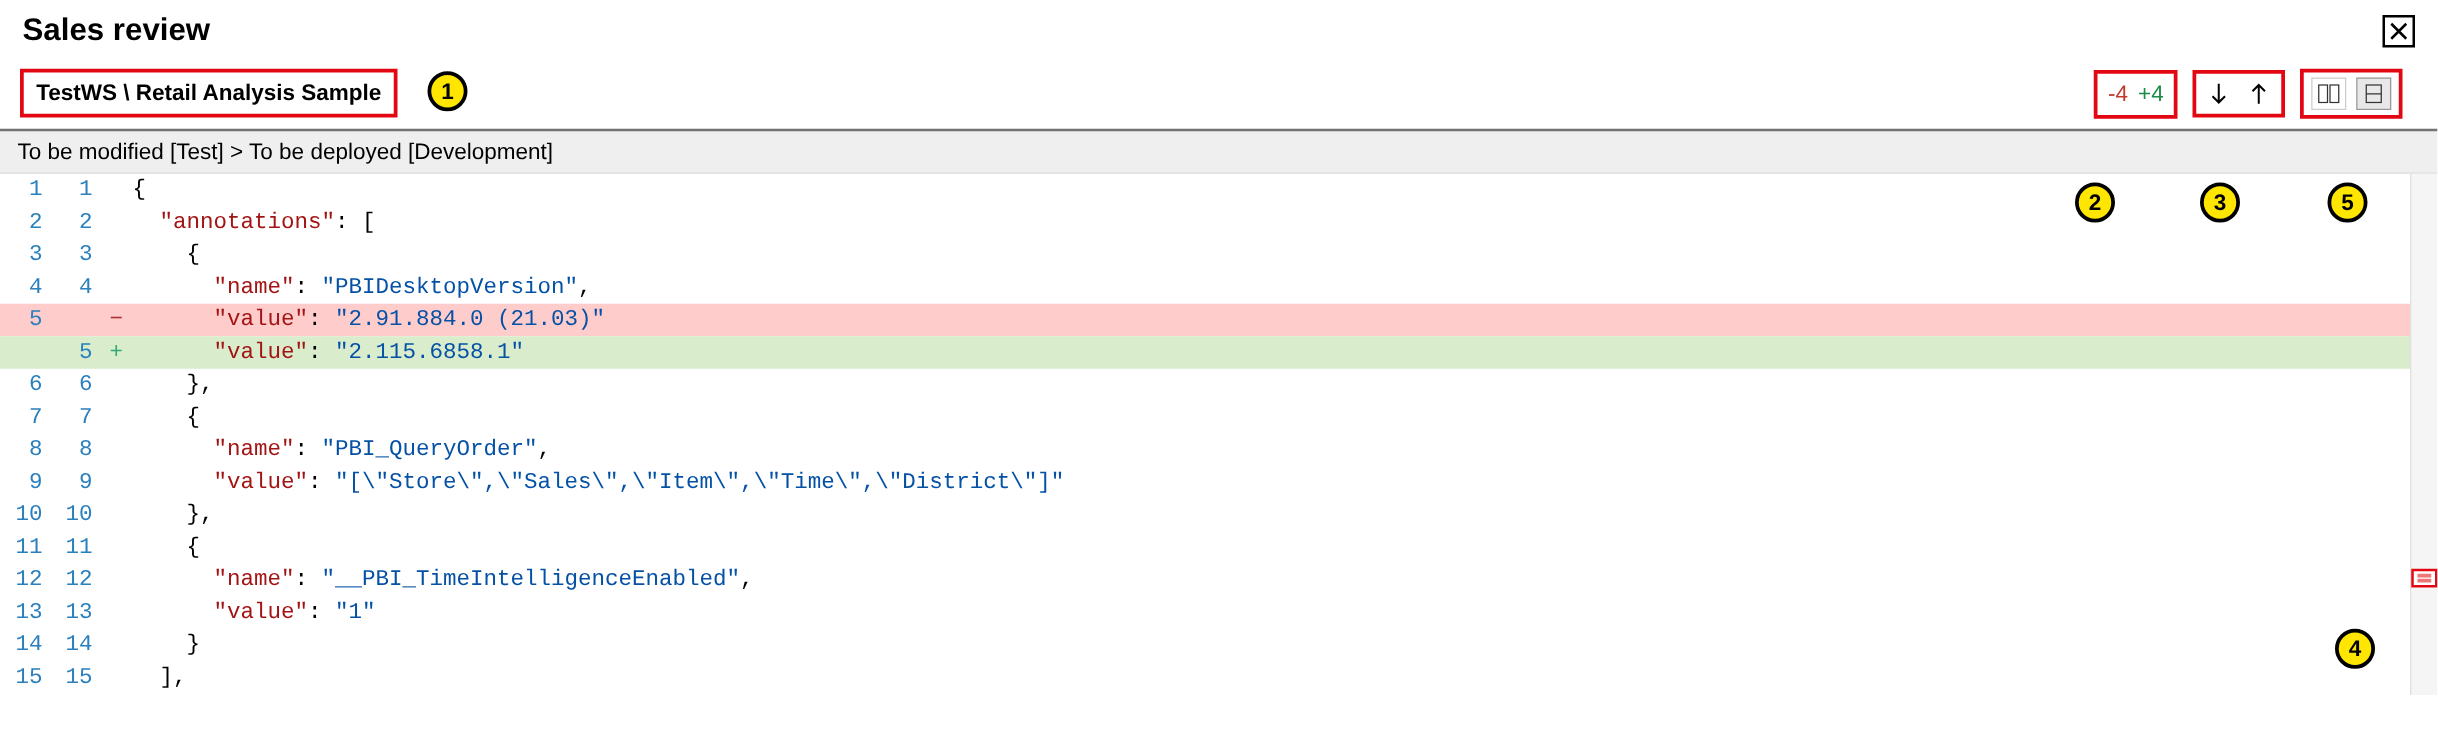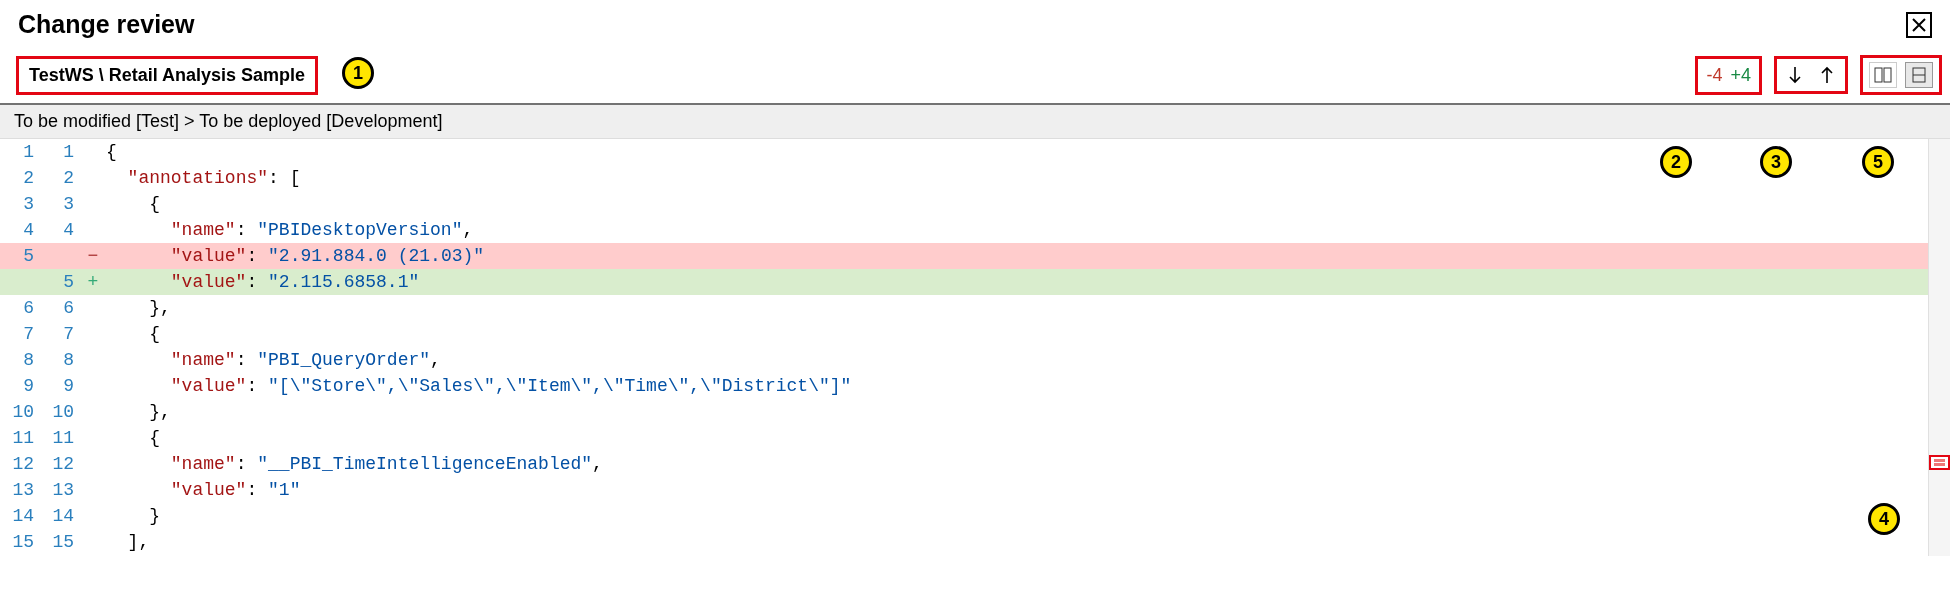--- a/index.html
+++ b/index.html
@@ -28,23 +28,23 @@
     border: 2px solid #000;
     background: #fff;
     display: flex;
     align-items: center;
     justify-content: center;
     font-size: 18px;
     cursor: pointer;
   }
   .toolbar {
     display: flex;
-    align-items: center;
+    align-items: flex-start;
     justify-content: space-between;
-    padding: 8px 8px 8px 16px;
+    padding: 8px 28px 8px 16px;
     position: relative;
   }
   .breadcrumb-box {
     font-size: 18px;
     font-weight: 600;
     padding: 6px 10px;
   }
   .toolbar-right {
     display: flex;
     align-items: center;
@@ -179,21 +179,21 @@
   .mm-red {
     position:absolute;
     left:3px; right:3px;
     height:3px; background:#e77;
   }
 </style>
 </head>
 <body>
 
 <div class="header">
-  <div class="title">Change review</div>
+  <div class="title">Sales review</div>
   <div class="close-btn">
     <svg width="16" height="16" viewBox="0 0 16 16">
         <path d="M2 2 L14 14 M14 2 L2 14" stroke="#000" stroke-width="2"></path>
       </svg>
   </div>
 </div>
 
 <div class="toolbar">
   <div class="breadcrumb-box highlight">TestWS \ Retail Analysis Sample</div>
   <div class="toolbar-right">

